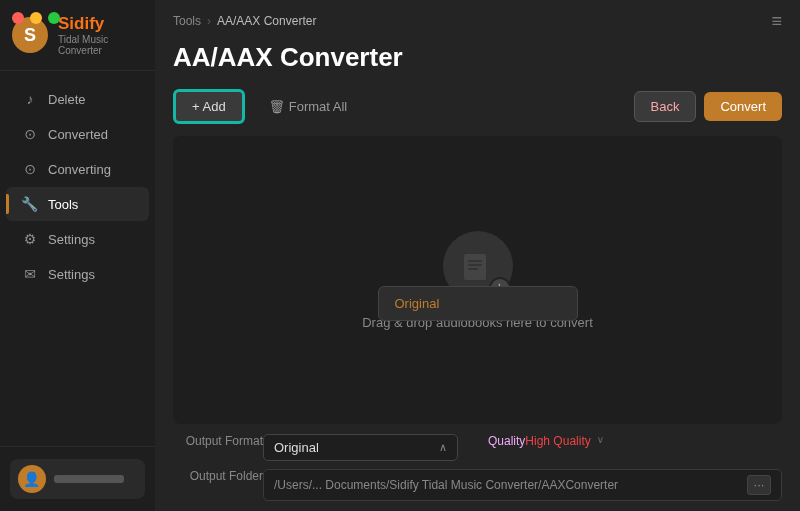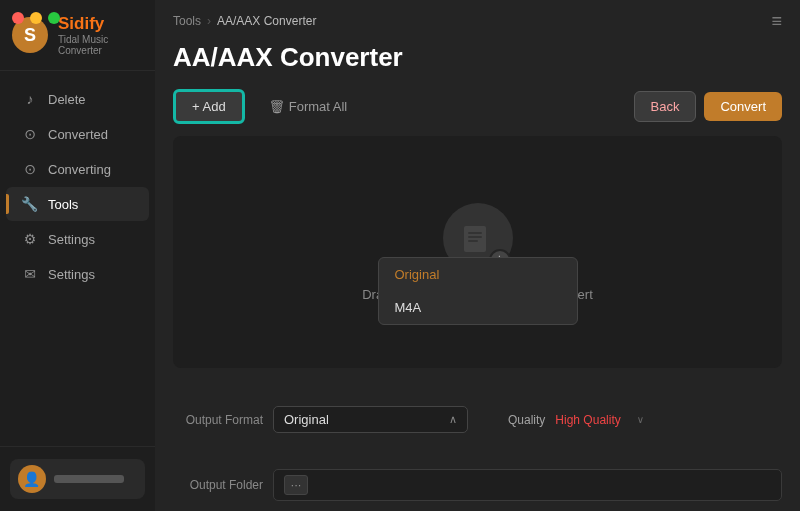--- a/index.html
+++ b/index.html
@@ -269,41 +269,39 @@
     
     .bottom-bar {
       padding: 10px 18px;
       display: flex;
       flex-direction: column;
       gap: 8px;
       background: #242424;
     }
     .bottom-row {
       display: flex;
-      align-items: center;
-      gap: 10px;
+      align-items: flex-start;
       font-size: 12px;
       color: #999;
-      margin-top: 28px;
     }
     .bottom-label { width: 90px; text-align: right; flex-shrink: 0; font-size: 12px; color: #888; }
     .format-select {
       display: flex;
       align-items: center;
       background: #1e1e1e;
       border: 1px solid #444;
       border-radius: 5px;
       padding: 5px 10px;
       font-size: 13px;
       color: #ddd;
       cursor: pointer;
       min-width: 195px;
       justify-content: space-between;
     }
-    .quality-label { color: #a3a3a3; font-size: 12px; margin-left: 30px; }
+    .quality-label { color: #f0abfc; font-size: 12px; margin-left: 30px; }
     .quality-value { color: #ef4444; font-size: 12px; }
     .quality-arrow { color: #666; font-size: 10px; margin-left: 6px; }
 
     .folder-input {
       display: flex;
       align-items: center;
       flex: 1;
       background: #1e1e1e;
       border: 1px solid #3a3a3a;
       border-radius: 5px;
@@ -413,35 +411,35 @@
         <rect x="8" y="12" width="14" height="2" rx="1" fill="#333"></rect>
         <rect x="8" y="16" width="14" height="2" rx="1" fill="#333"></rect>
         <rect x="8" y="20" width="10" height="2" rx="1" fill="#333"></rect>
       </svg>
       <div class="drop-icon-plus">+</div>
     </div>
     <div class="drop-text">Drag &amp; drop audiobooks here to convert</div>
 
     <div class="dropdown-overlay">
       <div class="dropdown-item selected">Original</div>
-      <div class="dropdown-item">M4A</div>
     </div>
   </div>
 
   <div class="bottom-bar">
     <div class="bottom-row">
       <span class="bottom-label">Output Format</span>
       <div class="format-select">
         <span>Original</span>
         <span class="chevron">∧</span>
       </div>
       <span class="quality-label">Quality</span>
       <span class="quality-value">High Quality</span>
       <span class="quality-arrow">∨</span>
     </div>
     <div class="bottom-row">
       <span class="bottom-label">Output Folder</span>
       <div class="folder-input">
+        <span class="folder-path">/Users/...      Documents/Sidify Tidal Music Converter/AAXConverter</span>
         <div class="folder-btn">···</div>
       </div>
     </div>
   </div>
 </div>
 
 </body></html>

